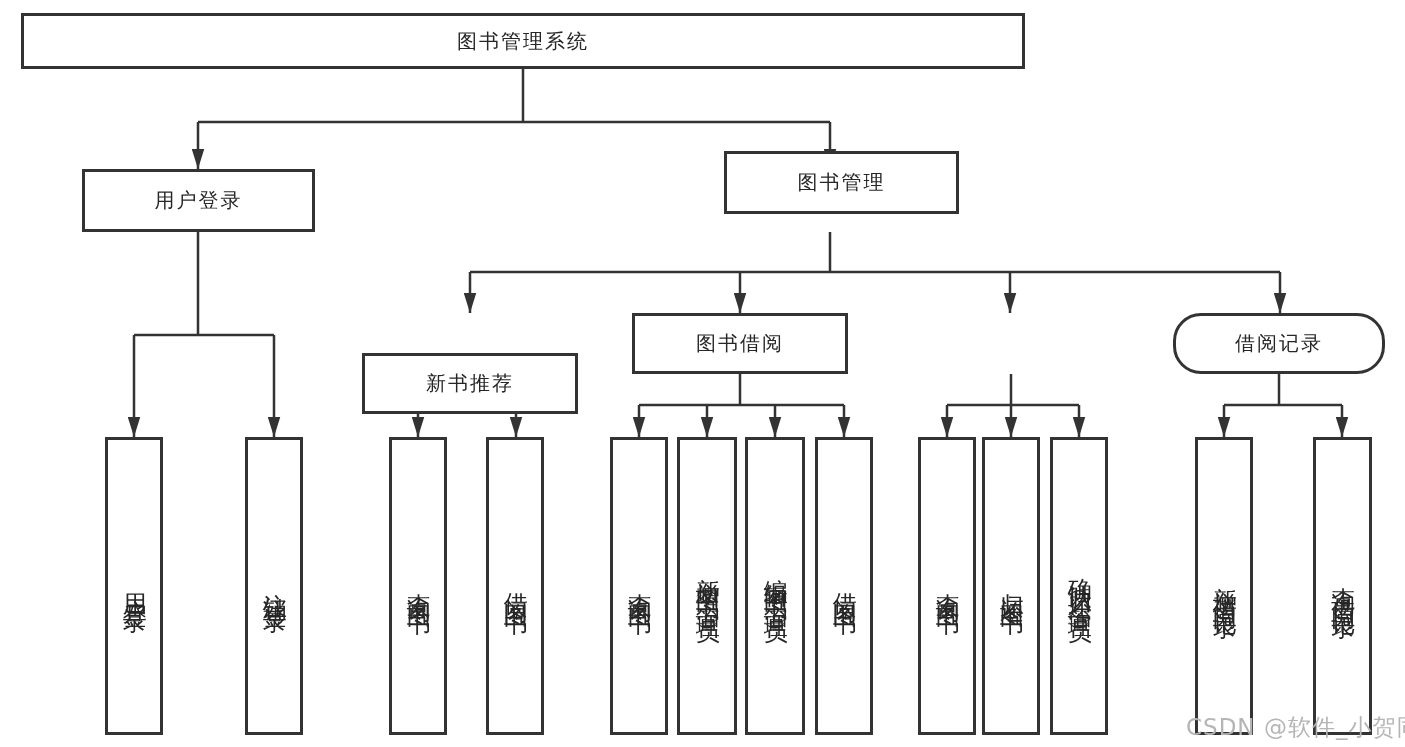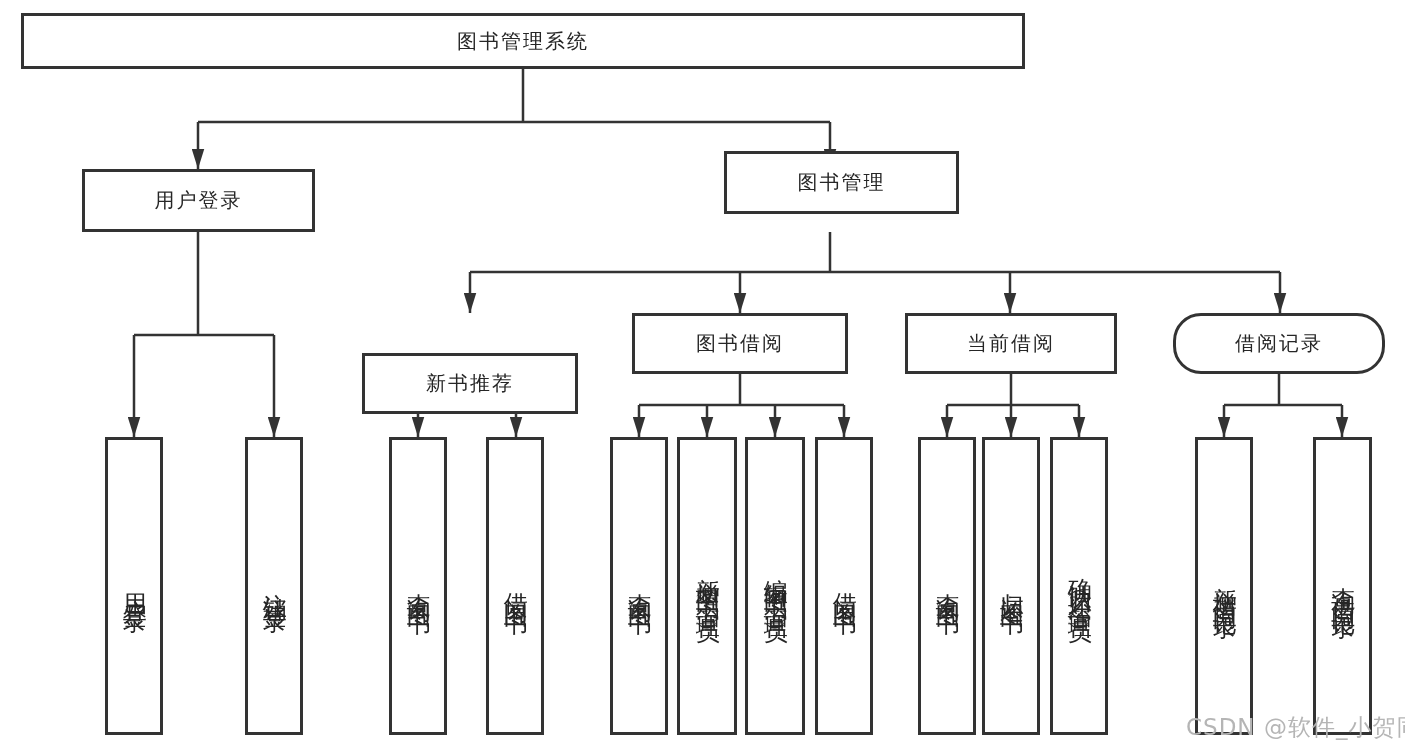--- a/index.html
+++ b/index.html
@@ -116,21 +116,20 @@
     </g>
   </svg>
 
   <div class="node h-node root">图书管理系统</div>
 
   <div class="node h-node n-user-login">用户登录</div>
   <div class="node h-node n-book-mgmt">图书管理</div>
 
   <div class="node h-node n-newbook">新书推荐</div>
   <div class="node h-node n-borrow">图书借阅</div>
-  <div class="node h-node n-current">当前借阅</div>
   <div class="node h-node n-records">借阅记录</div>
 
   <div class="node v-node leaf l1">用户登录</div>
   <div class="node v-node leaf l2">注销登录</div>
 
   <div class="node v-node leaf l3">查询图书</div>
   <div class="node v-node leaf l4">借阅图书</div>
 
   <div class="node v-node leaf l5">查询图书</div>
   <div class="node v-node leaf l6">新增图书（管理员）</div>

